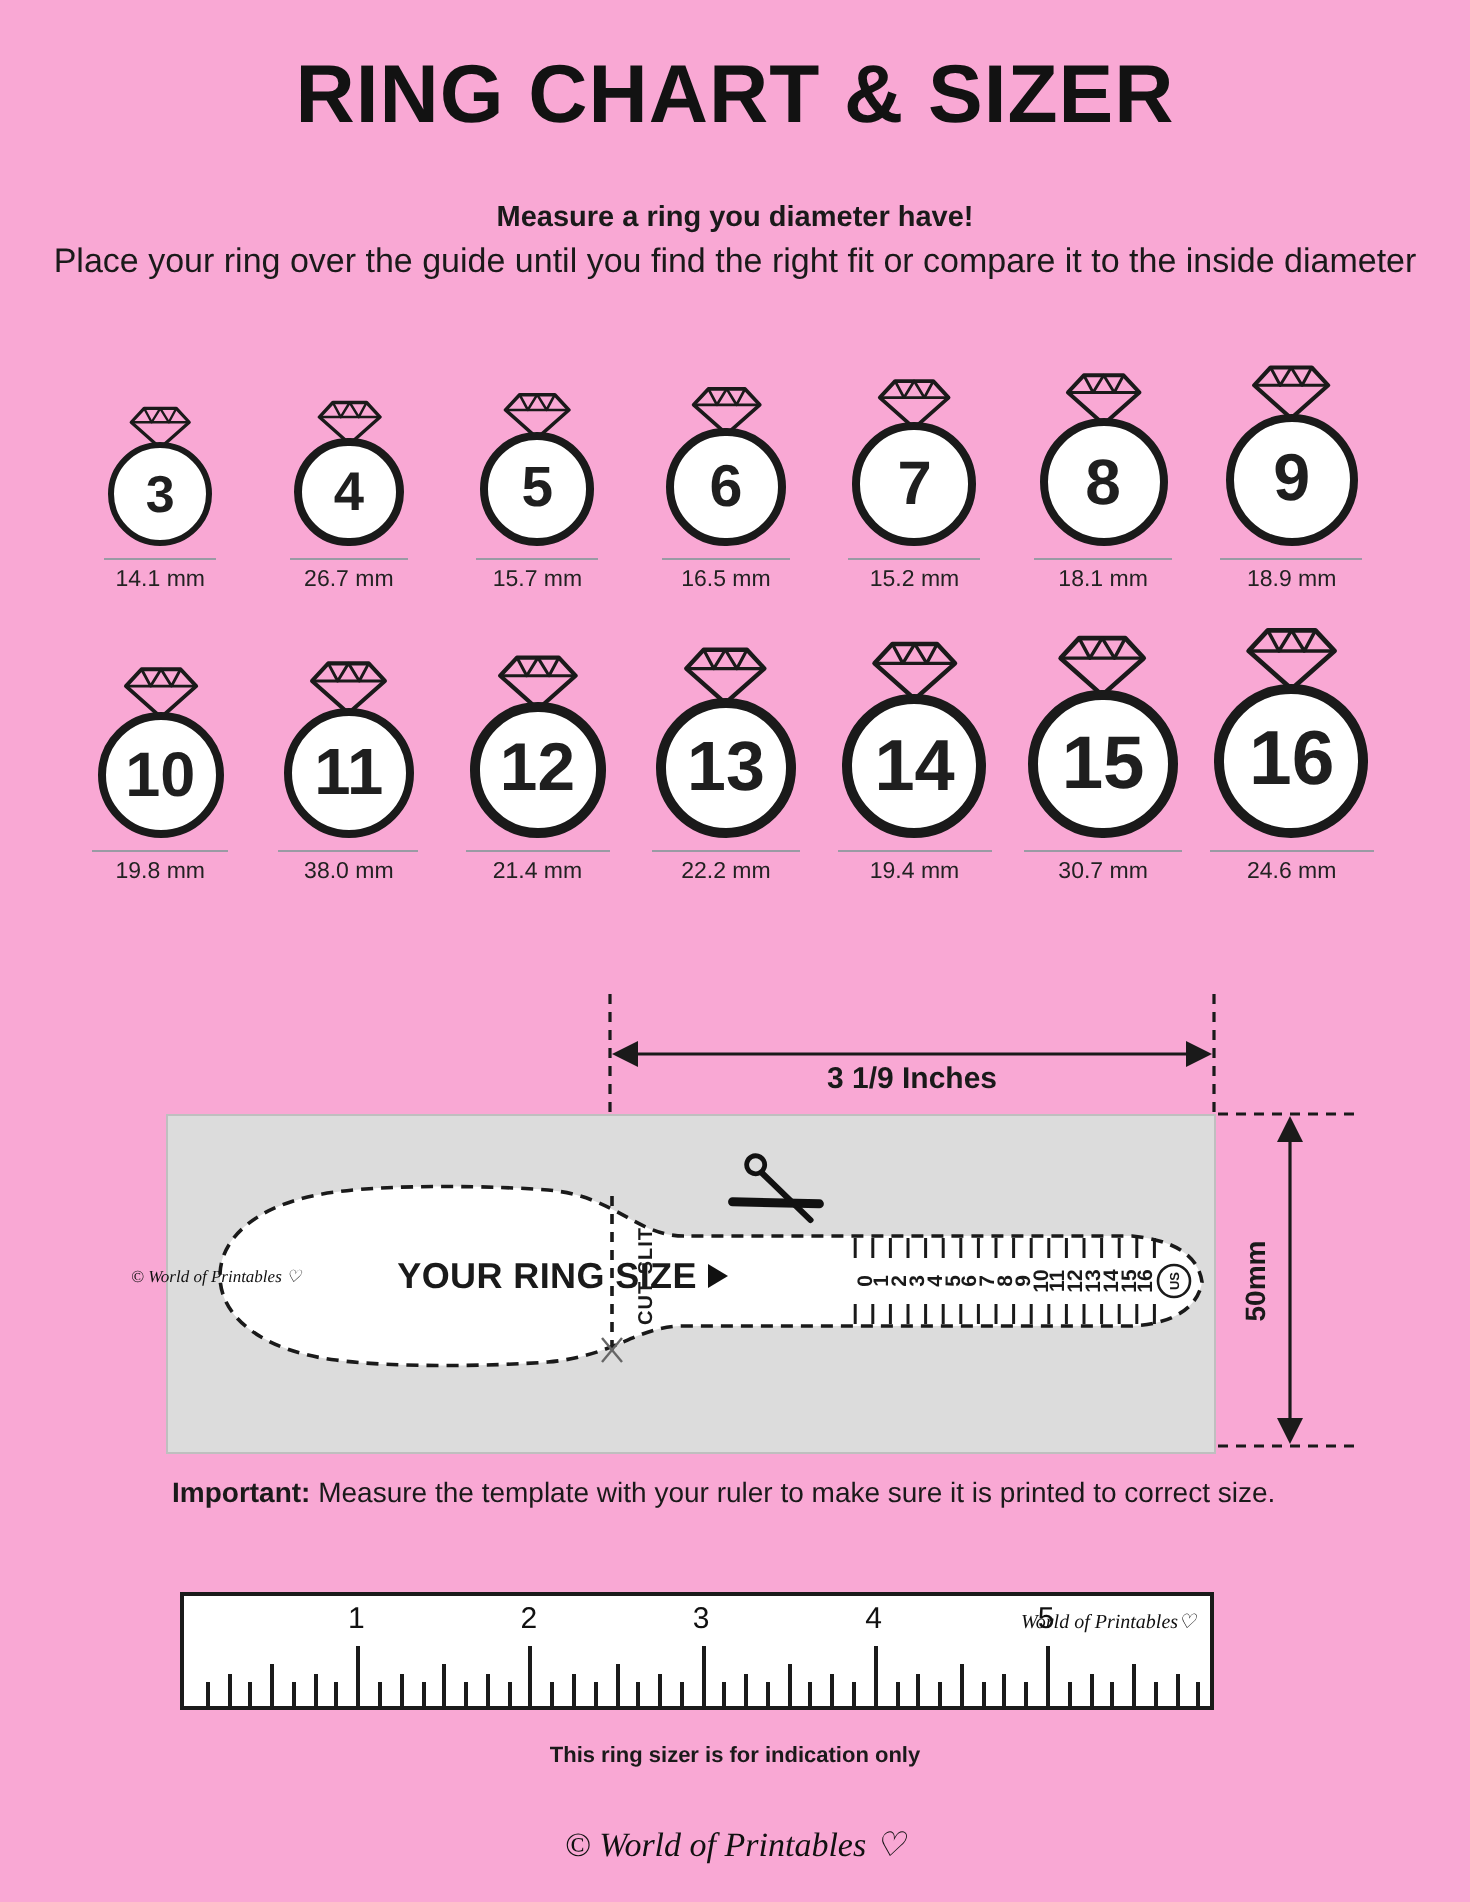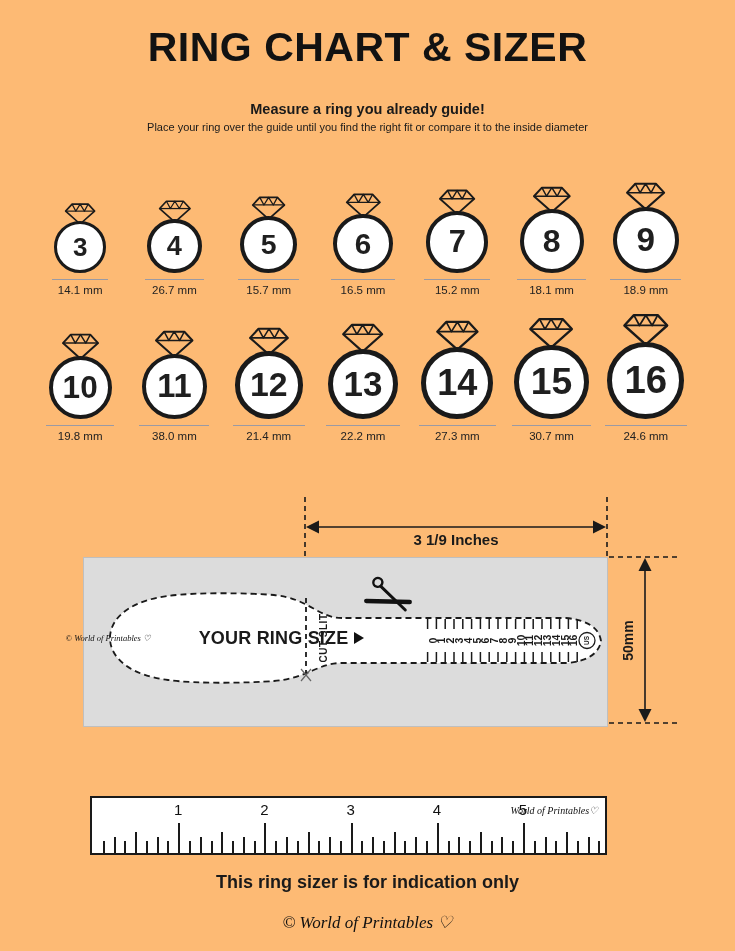--- a/index.html
+++ b/index.html
@@ -1,25 +1,25 @@
 <!DOCTYPE html>
 <html><head>
 <meta charset="utf-8">
 <style>
   html,body{margin:0;padding:0;background:#ffffff;}
-  .page{position:relative;width:735px;height:951px;background:#fdba74;overflow:hidden;
+  .page{position:relative;width:735px;height:951px;background:#f9a8d4;overflow:hidden;
         font-family:"Liberation Sans",sans-serif;color:#1a1a1a;}
 
   
   .title{position:absolute;top:24px;left:0;width:100%;text-align:center;
          font-size:41px;font-weight:700;letter-spacing:.5px;color:#121212;}
   .subtitle{position:absolute;top:101px;left:0;width:100%;text-align:center;
             font-size:14.5px;font-weight:700;}
   .instruction{position:absolute;top:121px;left:0;width:100%;text-align:center;
-               font-size:11px;font-weight:400;}
+               font-size:17px;font-weight:400;}
 
   
   .ring-row{position:absolute;left:33px;width:660px;display:flex;align-items:flex-end;}
   .ring-row.row1{top:168px;height:128px;}
   .ring-row.row2{top:306px;height:136px;}
   .ring-cell{width:94.3px;display:flex;flex-direction:column;align-items:center;}
   .ring-diamond{width:calc(var(--d) * .62);height:auto;margin-bottom:-5px;display:block;}
   .ring-circle{box-sizing:border-box;width:var(--d);height:var(--d);border-radius:50%;
                border:calc(var(--d) * .075) solid #1a1a1a;background:#fff;
                display:flex;align-items:center;justify-content:center;}
@@ -58,32 +58,32 @@
   .ruler{position:absolute;left:90px;top:796px;width:517px;height:59px;box-sizing:border-box;
          border:2px solid #1a1a1a;background:#fff;}
   .ruler .tick{position:absolute;bottom:0;width:2px;background:#1a1a1a;}
   .ruler .num{position:absolute;top:3px;width:24px;margin-left:-12px;text-align:center;
               font-size:15px;color:#111;}
   .ruler .ruler-brand{position:absolute;top:7px;right:7px;font-family:cursive;font-style:italic;
                       font-size:10px;color:#111;white-space:nowrap;}
 
   
   .footer-bold{position:absolute;top:872px;left:0;width:100%;text-align:center;
-               font-size:18px;font-weight:700;}
+               font-size:11px;font-weight:700;}
   .footer-text{position:absolute;top:892px;left:0;width:100%;text-align:center;font-size:14px;}
   .footer-brand{position:absolute;top:912px;left:0;width:100%;text-align:center;
                 font-family:cursive;font-style:italic;font-size:17px;color:#111;}
 </style>
 </head>
 <body>
 
 <div class="page">
 
   <div class="title">RING CHART &amp; SIZER</div>
-  <div class="subtitle">Measure a ring you already guide!</div>
+  <div class="subtitle">Measure a ring you diameter have!</div>
   <div class="instruction">Place your ring over the guide until you find the right fit or compare it to the inside diameter</div>
 
   <div class="ring-row row1">
   <div class="ring-cell" style="--d: 52px;">
     <svg class="ring-diamond" viewBox="0 0 60 44">
       <g fill="none" stroke="#1a1a1a" stroke-width="3" stroke-linejoin="round">
         <path d="M15 4 H45 L57 17 L30 41 L3 17 Z"></path>
         <path d="M3 17 H57" stroke-width="2.2"></path>
         <path d="M15 4 L22 17 L30 4 L38 17 L45 4" stroke-width="2.2"></path>
       </g>
@@ -251,21 +251,21 @@
       <g fill="none" stroke="#1a1a1a" stroke-width="3" stroke-linejoin="round">
         <path d="M15 4 H45 L57 17 L30 41 L3 17 Z"></path>
         <path d="M3 17 H57" stroke-width="2.2"></path>
         <path d="M15 4 L22 17 L30 4 L38 17 L45 4" stroke-width="2.2"></path>
       </g>
     </svg>
     <div class="ring-circle">
       <span class="ring-number">14</span>
     </div>
     <div class="ring-line"></div>
-    <span class="ring-mm">27.3 mm</span>
+    <span class="ring-mm">19.4 mm</span>
   </div>
 
   <div class="ring-cell" style="--d: 74.5px;">
     <svg class="ring-diamond" viewBox="0 0 60 44">
       <g fill="none" stroke="#1a1a1a" stroke-width="3" stroke-linejoin="round">
         <path d="M15 4 H45 L57 17 L30 41 L3 17 Z"></path>
         <path d="M3 17 H57" stroke-width="2.2"></path>
         <path d="M15 4 L22 17 L30 4 L38 17 L45 4" stroke-width="2.2"></path>
       </g>
     </svg>
@@ -387,20 +387,23 @@
         <span>10</span>
         <span>11</span>
         <span>12</span>
         <span>13</span>
         <span>14</span>
         <span>15</span>
         <span>16</span>
       </div>
   </div>
 
+  <div class="important">
+    <b>Important:</b><span> Measure the template with your ruler to make sure it is printed to correct size.</span>
+  </div>
 
   <div class="ruler" id="ruler">
     <span class="ruler-brand">World of Printables♡</span>
   <div class="tick" style="left: 10.775px; height: 12px;"></div>
       <div class="tick" style="left: 21.55px; height: 16px;"></div>
       <div class="tick" style="left: 32.325px; height: 12px;"></div>
       <div class="tick" style="left: 43.1px; height: 21px;"></div>
       <div class="tick" style="left: 53.875px; height: 12px;"></div>
       <div class="tick" style="left: 64.65px; height: 16px;"></div>
       <div class="tick" style="left: 75.425px; height: 12px;"></div>

